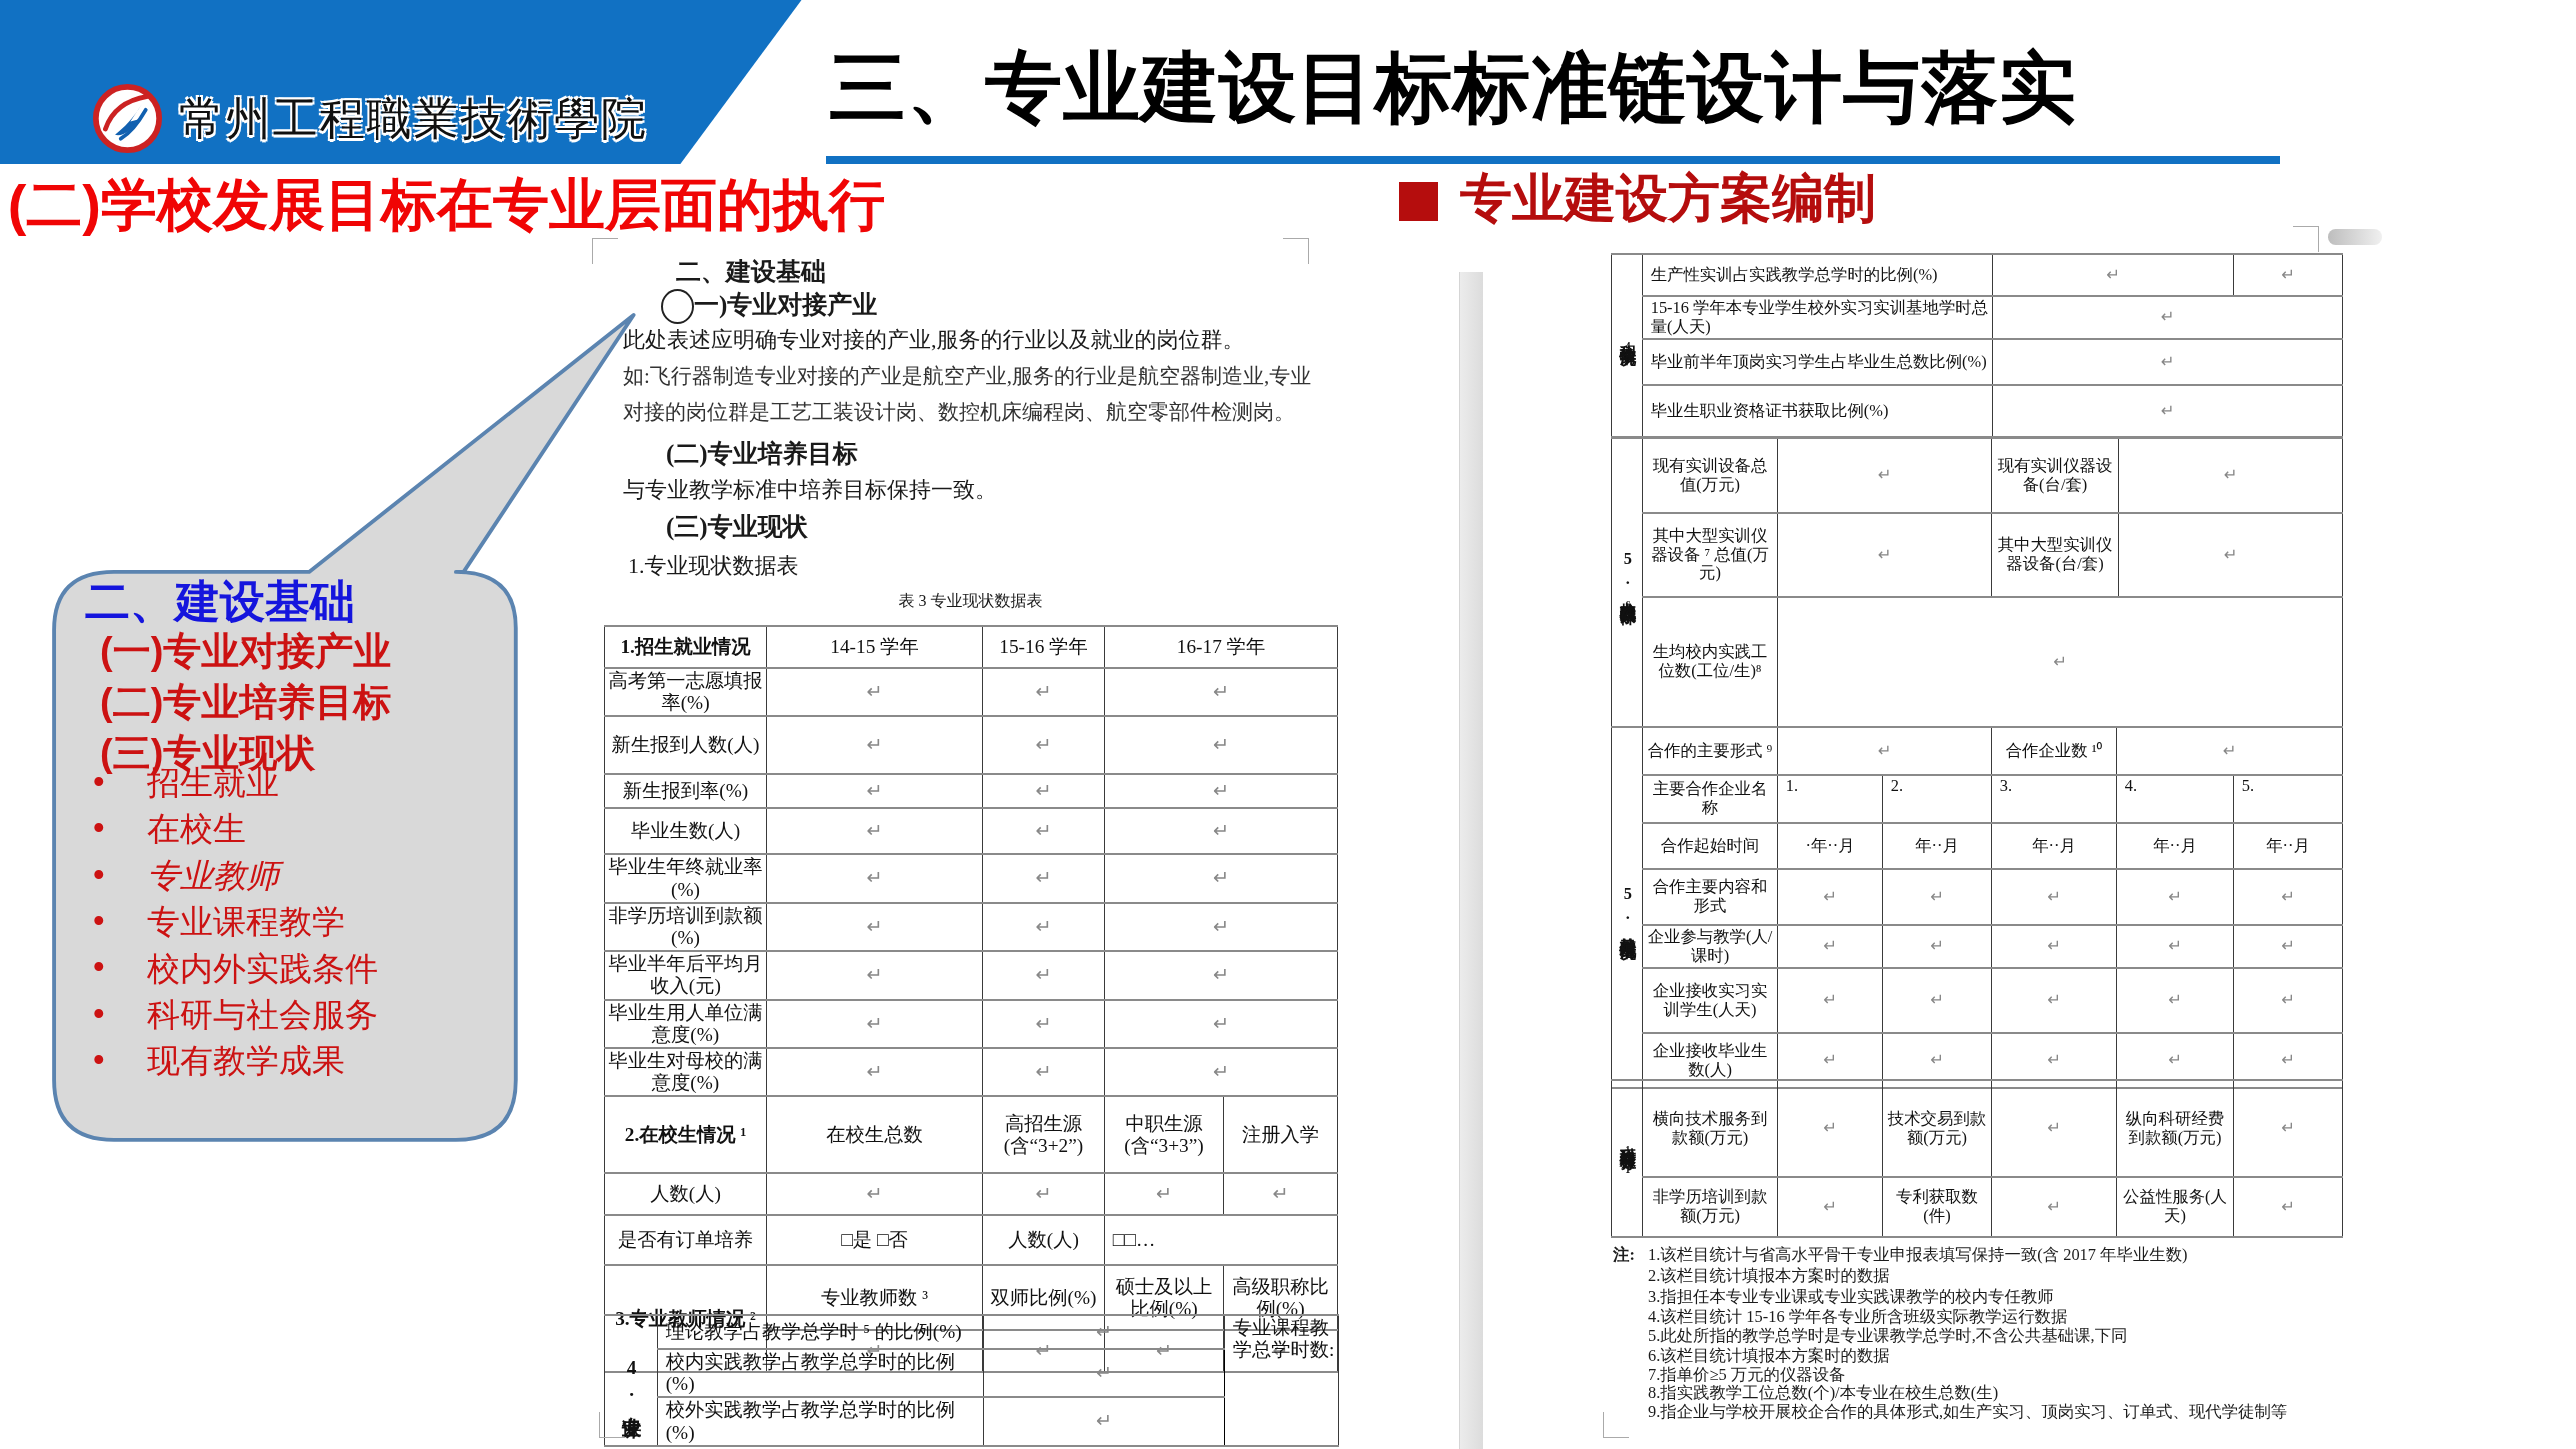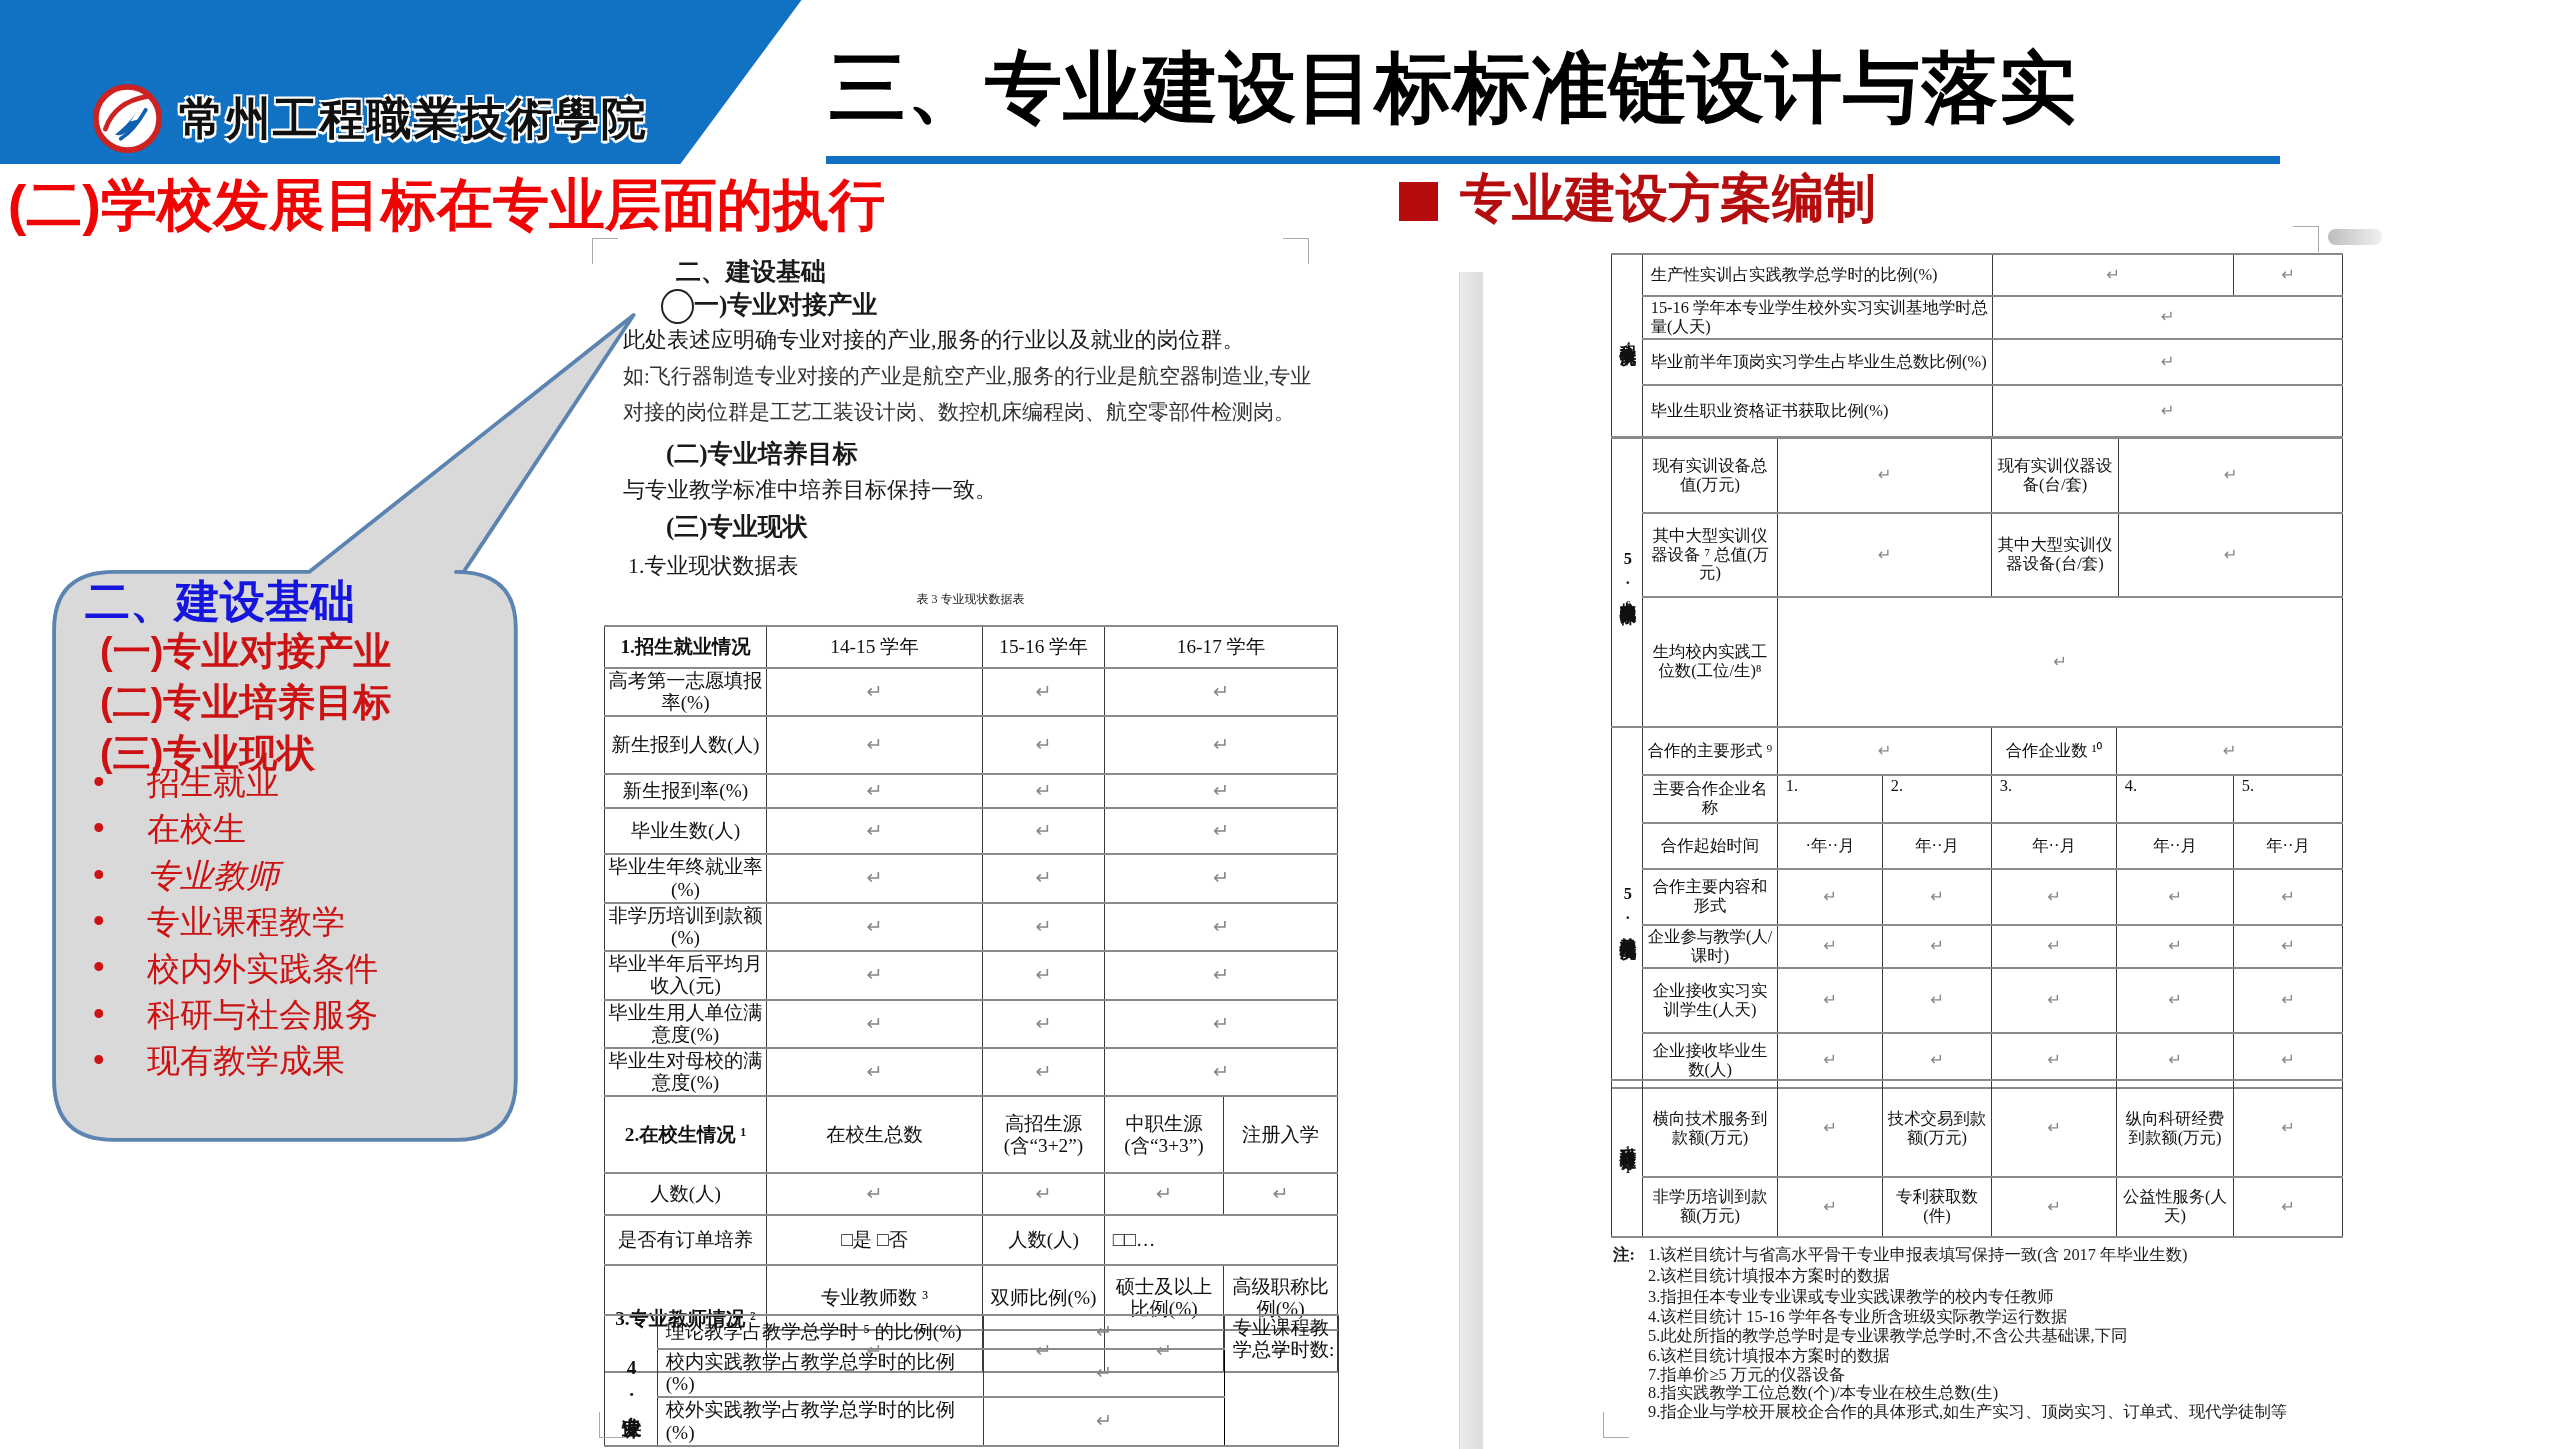--- a/index.html
+++ b/index.html
@@ -6,21 +6,21 @@
   body{width:2576px;height:1450px;position:relative;overflow:hidden;
        font-family:"Liberation Sans",sans-serif;}
   .abs{position:absolute;}
 
   
   .banner{left:0;top:0;width:932px;height:164px;background:#1171c3;
           clip-path:polygon(0 0,86% 0,73% 100%,0 100%);z-index:4;}
   .logo{left:92px;top:83px;width:71px;height:71px;z-index:5;}
   .school-name{left:179px;top:89px;z-index:5;font-family:"Liberation Serif",serif;
 者    font-weight:bold;font-size:45px;color:#101010;letter-spacing:1.9px;
-    text-shadow:-1.9px -1.9px 0 #fff,1.9px -1.9px 0 #fff,-1.9px 1.9px 0 #fff,1.9px 1.9px 0 #fff,0 2.9px 0 #fff;font-weight:bold;}
+    text-shadow:-1.9px -1.9px 0 #fff,1.9px -1.9px 0 #fff,-1.9px 1.9px 0 #fff,1.9px 1.9px 0 #fff,0 2.9px 0 #fff;}
   .slide-title{left:829px;top:37px;font-size:77px;font-weight:800;color:#000;
     letter-spacing:1px;white-space:nowrap;z-index:3;}
   .blue-rule{left:826px;top:156px;width:1454px;height:7.7px;background:#1171c3;z-index:2;}
   .left-heading{left:7.7px;top:168px;font-size:56px;font-weight:800;color:#f00505;
     white-space:nowrap;z-index:5;}
   .right-bullet{left:1399px;top:182px;width:39px;height:39px;background:#b50d0d;z-index:3;}
   .right-heading{left:1460px;top:164px;font-size:52px;font-weight:800;color:#b50d0d;
     white-space:nowrap;z-index:3;}
 
   
@@ -114,21 +114,21 @@
 
 <div class="abs doc doc-h" style="left:676px;top:255px;">二、建设基础</div>
 <div class="abs circle-anno"></div>
 <div class="abs doc doc-h" style="left:694px;top:288px;">一)专业对接产业</div>
 <div class="abs doc doc-p" style="left:623px;top:321px;width:705px;">此处表述应明确专业对接的产业,服务的行业以及就业的岗位群。</div>
 <div class="abs doc doc-p" style="left:623px;top:359px;width:694px;font-size:21px;color:#333;">如:飞行器制造专业对接的产业是航空产业,服务的行业是航空器制造业,专业对接的岗位群是工艺工装设计岗、数控机床编程岗、航空零部件检测岗。</div>
 <div class="abs doc doc-h" style="left:666px;top:437px;">(二)专业培养目标</div>
 <div class="abs doc doc-p" style="left:623px;top:471px;">与专业教学标准中培养目标保持一致。</div>
 <div class="abs doc doc-h" style="left:666px;top:510px;">(三)专业现状</div>
 <div class="abs doc doc-p" style="left:628px;top:547px;">1.专业现状数据表</div>
-<div class="abs doc" style="left:604px;top:591px;width:733px;text-align:center;font-size:12px;">表 3 专业现状数据表</div>
+<div class="abs doc" style="left:604px;top:591px;width:733px;text-align:center;font-size:16px;">表 3 专业现状数据表</div>
 
 <table class="abs lt" style="left:604px;top:625px;width:733px;">
   <colgroup>
       <col style="width:162px">
       <col style="width:216px">
       <col style="width:122px">
       <col style="width:119px">
       <col style="width:114px">
     </colgroup>
   <tbody>

